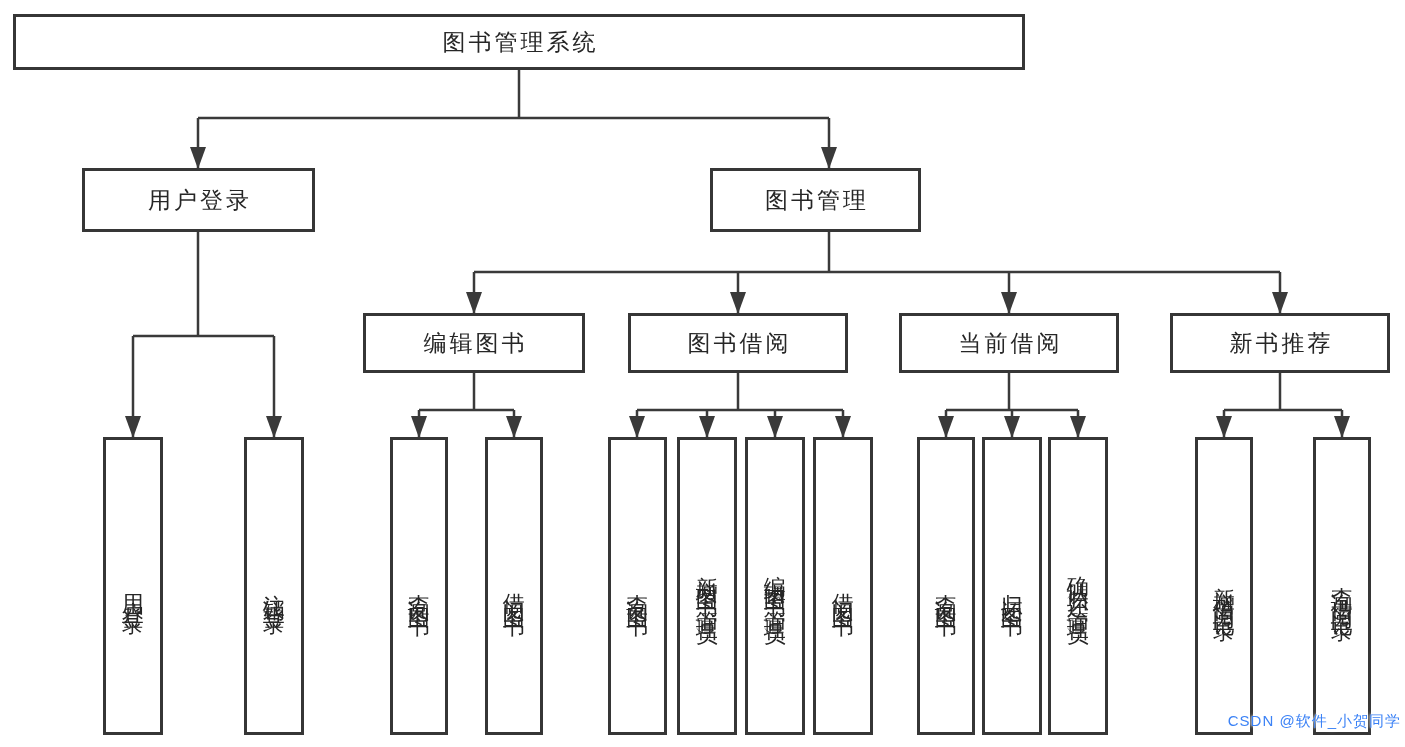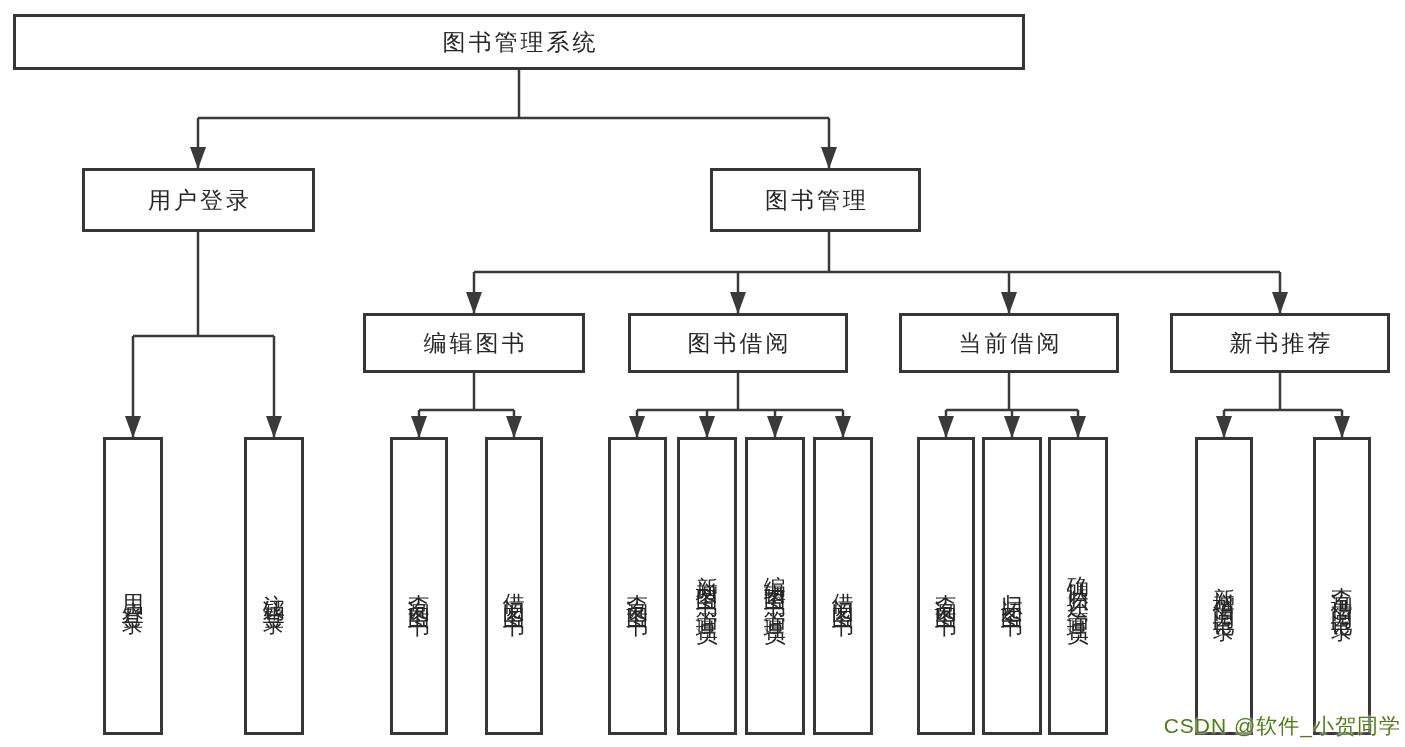--- a/index.html
+++ b/index.html
@@ -34,22 +34,22 @@
     font-size: 22px;
     letter-spacing: 7px;
     line-height: 1.25;
     padding-top: 7px; 
     white-space: nowrap;
   }
   .watermark {
     position: absolute;
     top: 712px;
     right: 4px;
-    font-size: 21px;
-    color: #4d7c0f;
+    font-size: 15px;
+    color: #3b82f6;
     letter-spacing: 1px;
     text-shadow: 0 0 2px #ffffff, 0 0 4px #ffffff;
     white-space: nowrap;
   }
 </style>
 </head>
 <body>
 
 <div class="canvas">
 

